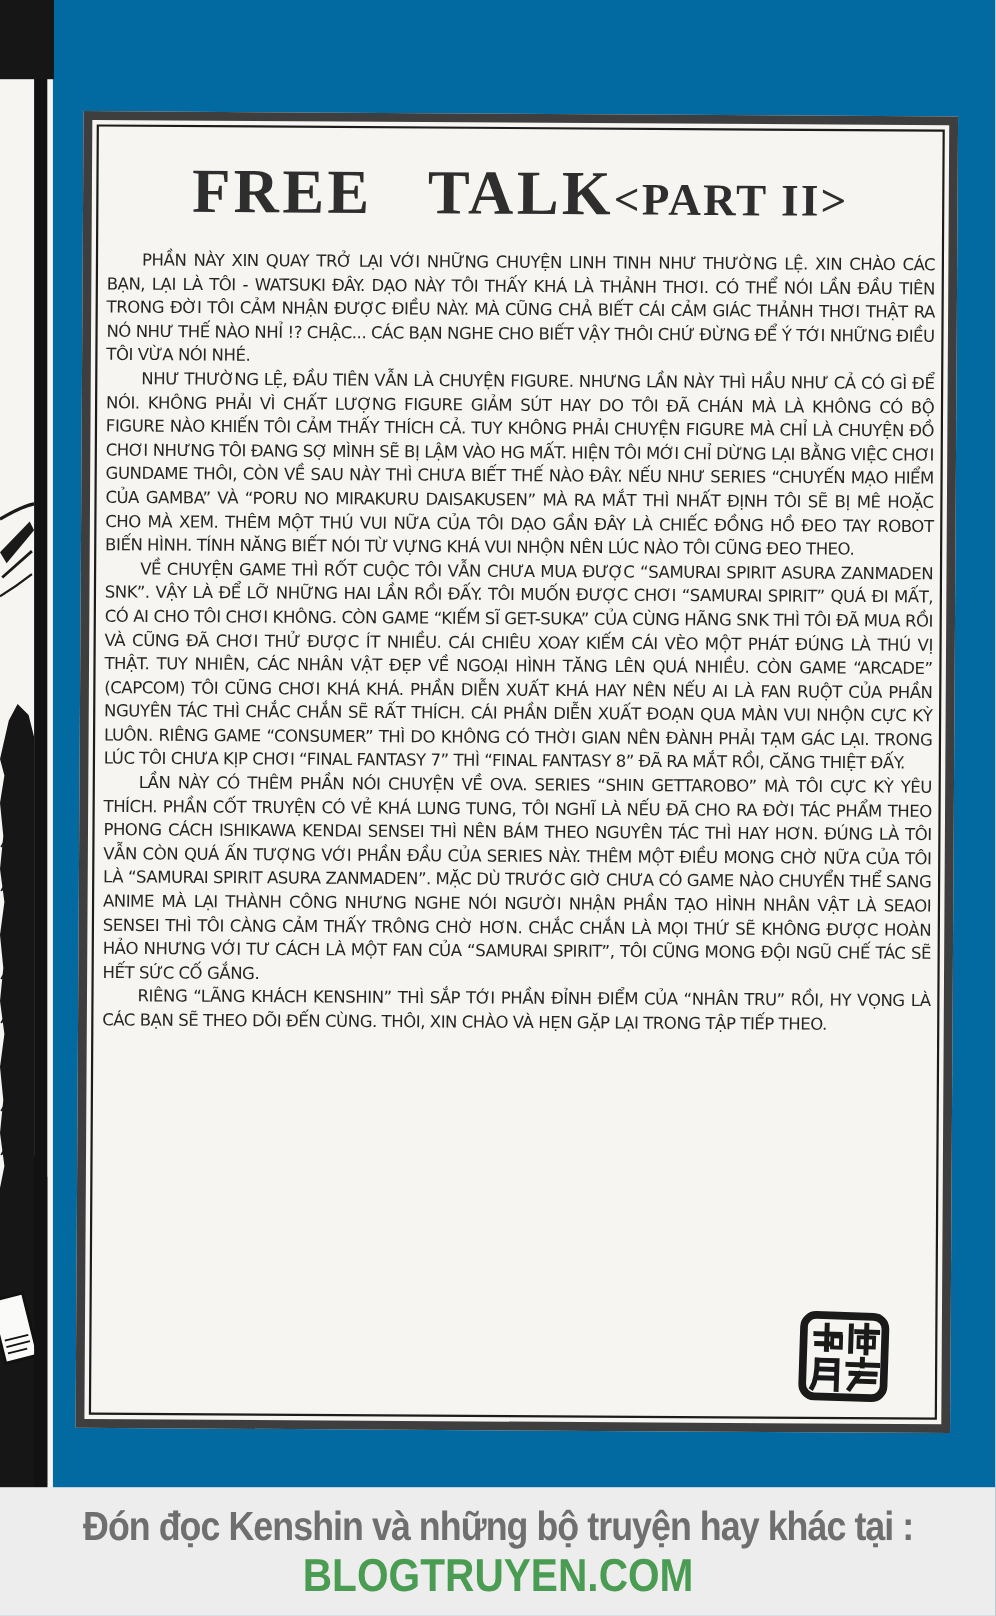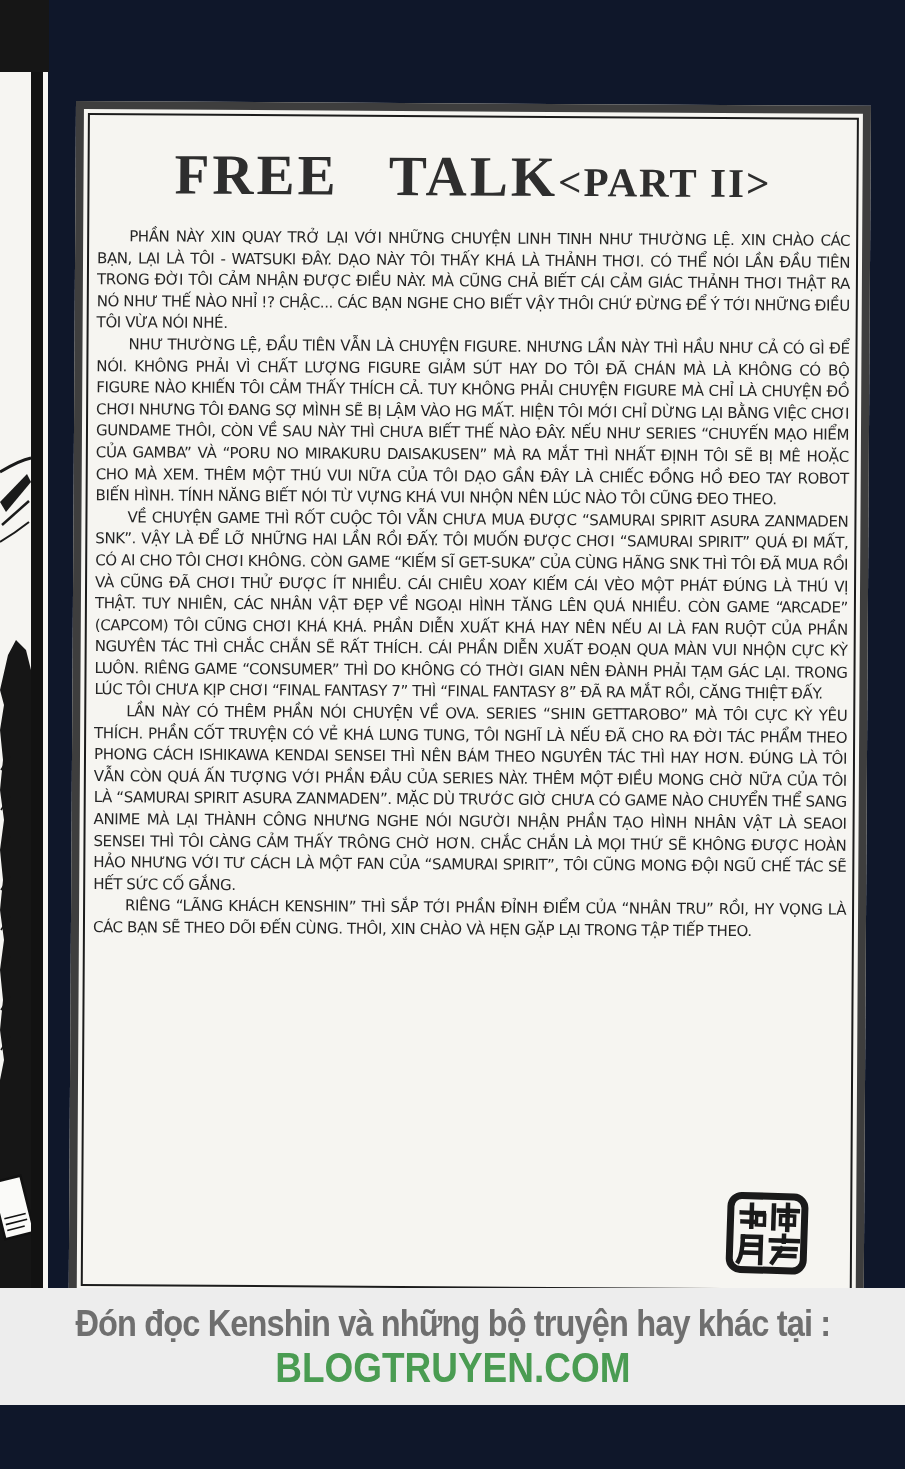--- a/index.html
+++ b/index.html
@@ -2,21 +2,21 @@
 <html><head>
 <meta charset="utf-8">
 <style>
   html,body{margin:0;padding:0;}
   body{
     width:905px;height:1469px;
     background:#dedede;
     font-family:"DejaVu Sans",sans-serif;
     overflow:hidden;
   }
-  .canvas{position:relative;width:905px;height:1469px;background:#0f172a;overflow:hidden;}
+  .canvas{position:relative;width:905px;height:1469px;background:#0369a1;overflow:hidden;}
 
   
   .corner-block{position:absolute;left:0;top:0;width:49px;height:72px;background:#161616;}
   .edge-strip{position:absolute;left:0;top:70px;width:48px;height:1284px;background:#f6f5f2;}
   .edge-strip svg{display:block;}
 
   
   .frame{
     position:absolute;left:76px;top:101px;width:795px;height:1197px;
     background:#f6f5f1;
@@ -51,21 +51,21 @@
     letter-spacing:-0.4px;
     text-align:justify;
   }
   .bodytext p{margin:0;text-indent:32px;}
 
   
   .seal{position:absolute;left:642px;top:1072px;width:84px;height:84px;transform:rotate(1.5deg);}
 
   
   .footer{
-    position:absolute;left:0;top:1288px;width:905px;height:117px;
+    position:absolute;left:0;top:1352px;width:905px;height:117px;
     background:#ededed;
     display:flex;flex-direction:column;align-items:center;justify-content:center;
     text-align:center;
   }
   .promo{
     color:#6f6f6f;font-weight:bold;font-size:37px;line-height:42px;
     letter-spacing:-1px;transform:scaleX(0.88);white-space:nowrap;
     font-family:"Liberation Sans",sans-serif;
   }
   .site{

